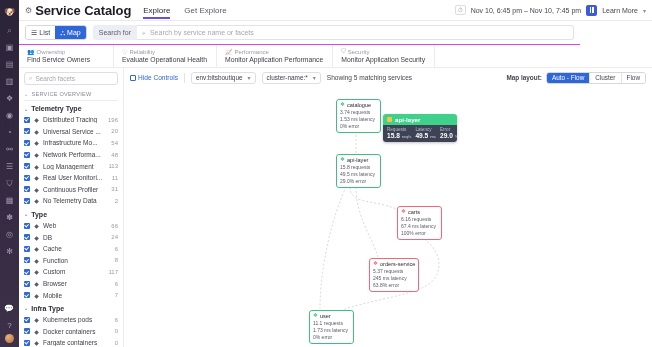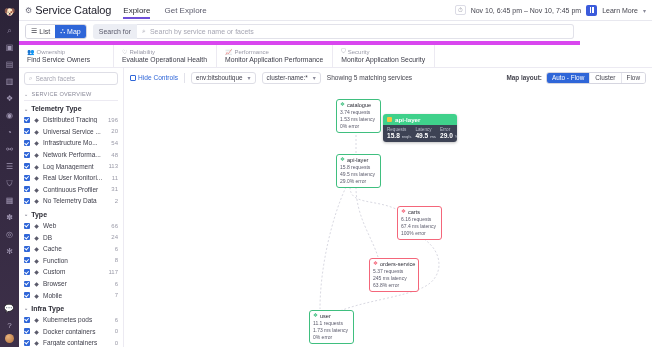--- a/index.html
+++ b/index.html
@@ -30,21 +30,21 @@
   .rail-avatar { width:9px;height:9px;border-radius:50%;
      background: radial-gradient(circle at 35% 30%, #e8b27c, #b2703a); margin-bottom:4px;}
 
   
   .header {
     position: absolute; left: 19px; top: 0; width: 633px; height: 21px;
     background: #fff; border-bottom: 1px solid #e8e8ef;
     display: flex; align-items: center; padding: 0 6px;
   }
   .hdr-gear { font-size: 8px; color: #6b6b7b; margin-right: 3px; }
-  .hdr-title { font-size: 11px; font-weight: normal; color: #1c1c28; letter-spacing: -0.1px; }
+  .hdr-title { font-size: 13px; font-weight: bold; color: #1c1c28; letter-spacing: -0.1px; }
   .hdr-nav { display: flex; align-items: center; margin-left: 12px; gap: 14px; }
   .hdr-nav-item { font-size: 8px; color: #5a5a6b; padding-bottom: 4px; position: relative; top:2px;}
   .hdr-nav-item.active { color: #2b2b35; }
   .hdr-nav-item.active::after {
     content: ""; position: absolute; left: 0; right: 0; bottom: 0; height: 2px; background: #6f4fd8;
   }
   .hdr-right { margin-left: auto; display: flex; align-items: center; gap: 5px; }
   .hdr-clock { font-size: 6px; color: #8a8a99; border:1px solid #dcdce6; border-radius:2px;
      padding:1px 2px; line-height:1;}
   .hdr-time { font-size: 7px; color: #45454f; white-space: nowrap; }
@@ -53,21 +53,21 @@
     display: flex; align-items: center; justify-content: center; gap: 1px;
   }
   .hdr-pause i { display:block; width: 1.5px; height: 6px; background: #fff; }
   .hdr-learn { font-size: 7px; color: #45454f; }
   .caret { font-size: 6px; color: #8a8a99; }
 
   
   .toolbar {
     position: absolute; left: 19px; top: 21px; width: 561px; height: 24px;
     background: #fff; display: flex; align-items: center; padding: 0 6px;
-    border-bottom: 4px solid #d946ef;
+    border-bottom: 1px solid #d946ef;
   }
   .seg { display: flex; border: 1px solid #d6d6e0; border-radius: 3px; overflow: hidden; height: 15px; }
   .seg-btn {
     display: flex; align-items: center; gap: 2px; padding: 0 5px;
     font-size: 7px; color: #45454f; background: #fff;
   }
   .seg-btn.active { background: #2f66d8; color: #fff; }
   .search-for {
     margin-left: 6px; background: #eceef4; border-radius: 3px 0 0 3px;
     height: 15px; display: flex; align-items: center; padding: 0 6px;

